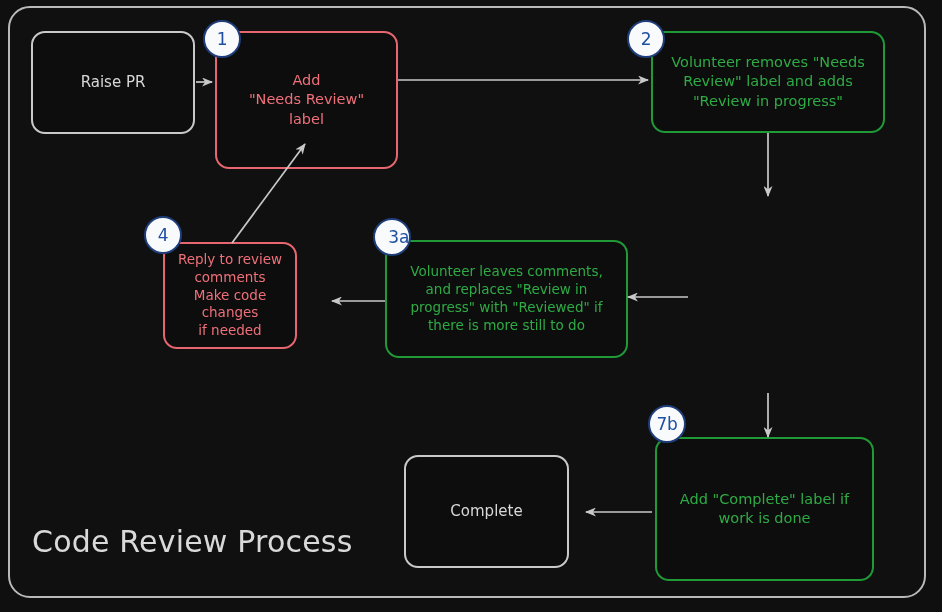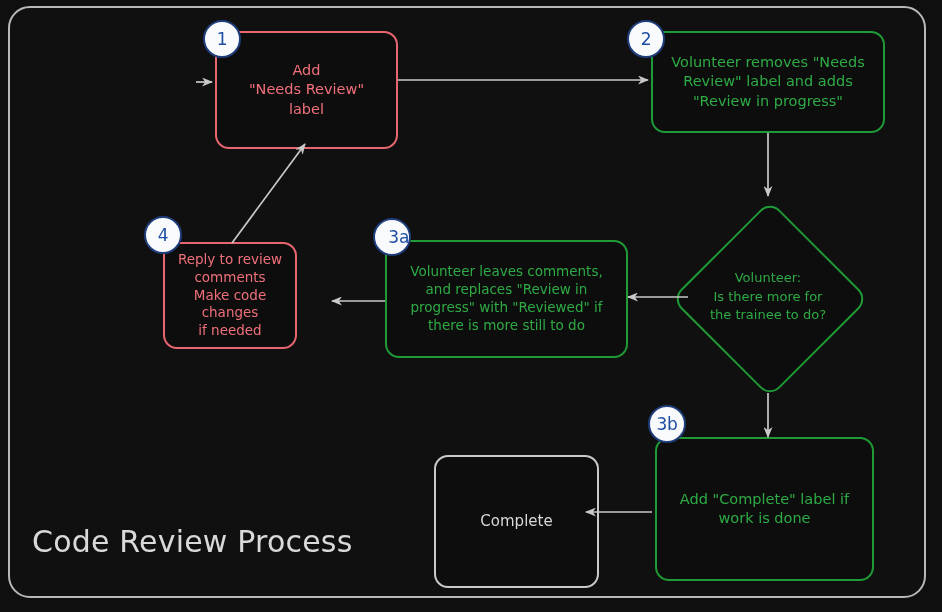--- a/index.html
+++ b/index.html
@@ -149,45 +149,42 @@
       <path d="M385,301 L332,301"></path>
 
       <path d="M232,243 L305,144"></path>
 
       <path d="M768,393 L768,437"></path>
 
       <path d="M652,512 L586,512"></path>
     </g>
   </svg>
 
-
-  <div class="node red" style="left:215px; top:31px; width:183px; height:118px;">
+  <div class="node terminal" style="left:31px; top:31px; width:164px; height:103px;">
+    <span class="txt">Raise PR</span>
+  </div>
+
+  <div class="node red" style="left:215px; top:31px; width:183px; height:138px;">
     <span class="txt">Add
 "Needs Review"
 label</span>
   </div>
   <div class="badge" style="left:203px; top:20px;">
     <span>1</span>
   </div>
 
   <div class="node green" style="left:651px; top:31px; width:234px; height:102px;">
     <span class="txt">Volunteer removes "Needs
 Review" label and adds
 "Review in progress"</span>
   </div>
   <div class="badge" style="left:627px; top:20px;">
     <span>2</span>
   </div>
 
-  <div class="diamond-wrap" style="left:672px; top:201px; width:192px; height:192px;">
-    <div class="diamond-shape"></div>
-    <div class="diamond-label">Volunteer:
-Is there more for
-the trainee to do?</div>
-  </div>
 
   <div class="node green" style="left:385px; top:240px; width:243px; height:118px; font-size:13.5px;">
     <span class="txt">Volunteer leaves comments,
 and replaces "Review in
 progress" with "Reviewed" if
 there is more still to do</span>
   </div>
   <div class="badge" style="left:373px; top:218px;justify-content:flex-end;">
     <span>3a</span>
   </div>
@@ -200,22 +197,22 @@
   </div>
   <div class="badge" style="left:144px; top:216px;">
     <span>4</span>
   </div>
 
   <div class="node green" style="left:655px; top:437px; width:219px; height:144px;">
     <span class="txt">Add "Complete" label if
 work is done</span>
   </div>
   <div class="badge" style="left:648px; top:405px;">
-    <span>3b</span>
-  </div>
-
-  <div class="node terminal" style="left:434px; top:455px; width:165px; height:133px;">
+    <span>7b</span>
+  </div>
+
+  <div class="node terminal" style="left:404px; top:455px; width:165px; height:113px;">
     <span class="txt">Complete</span>
   </div>
 
   <div id="title">Code Review Process</div>
 
 </div>
 
 </body></html>

